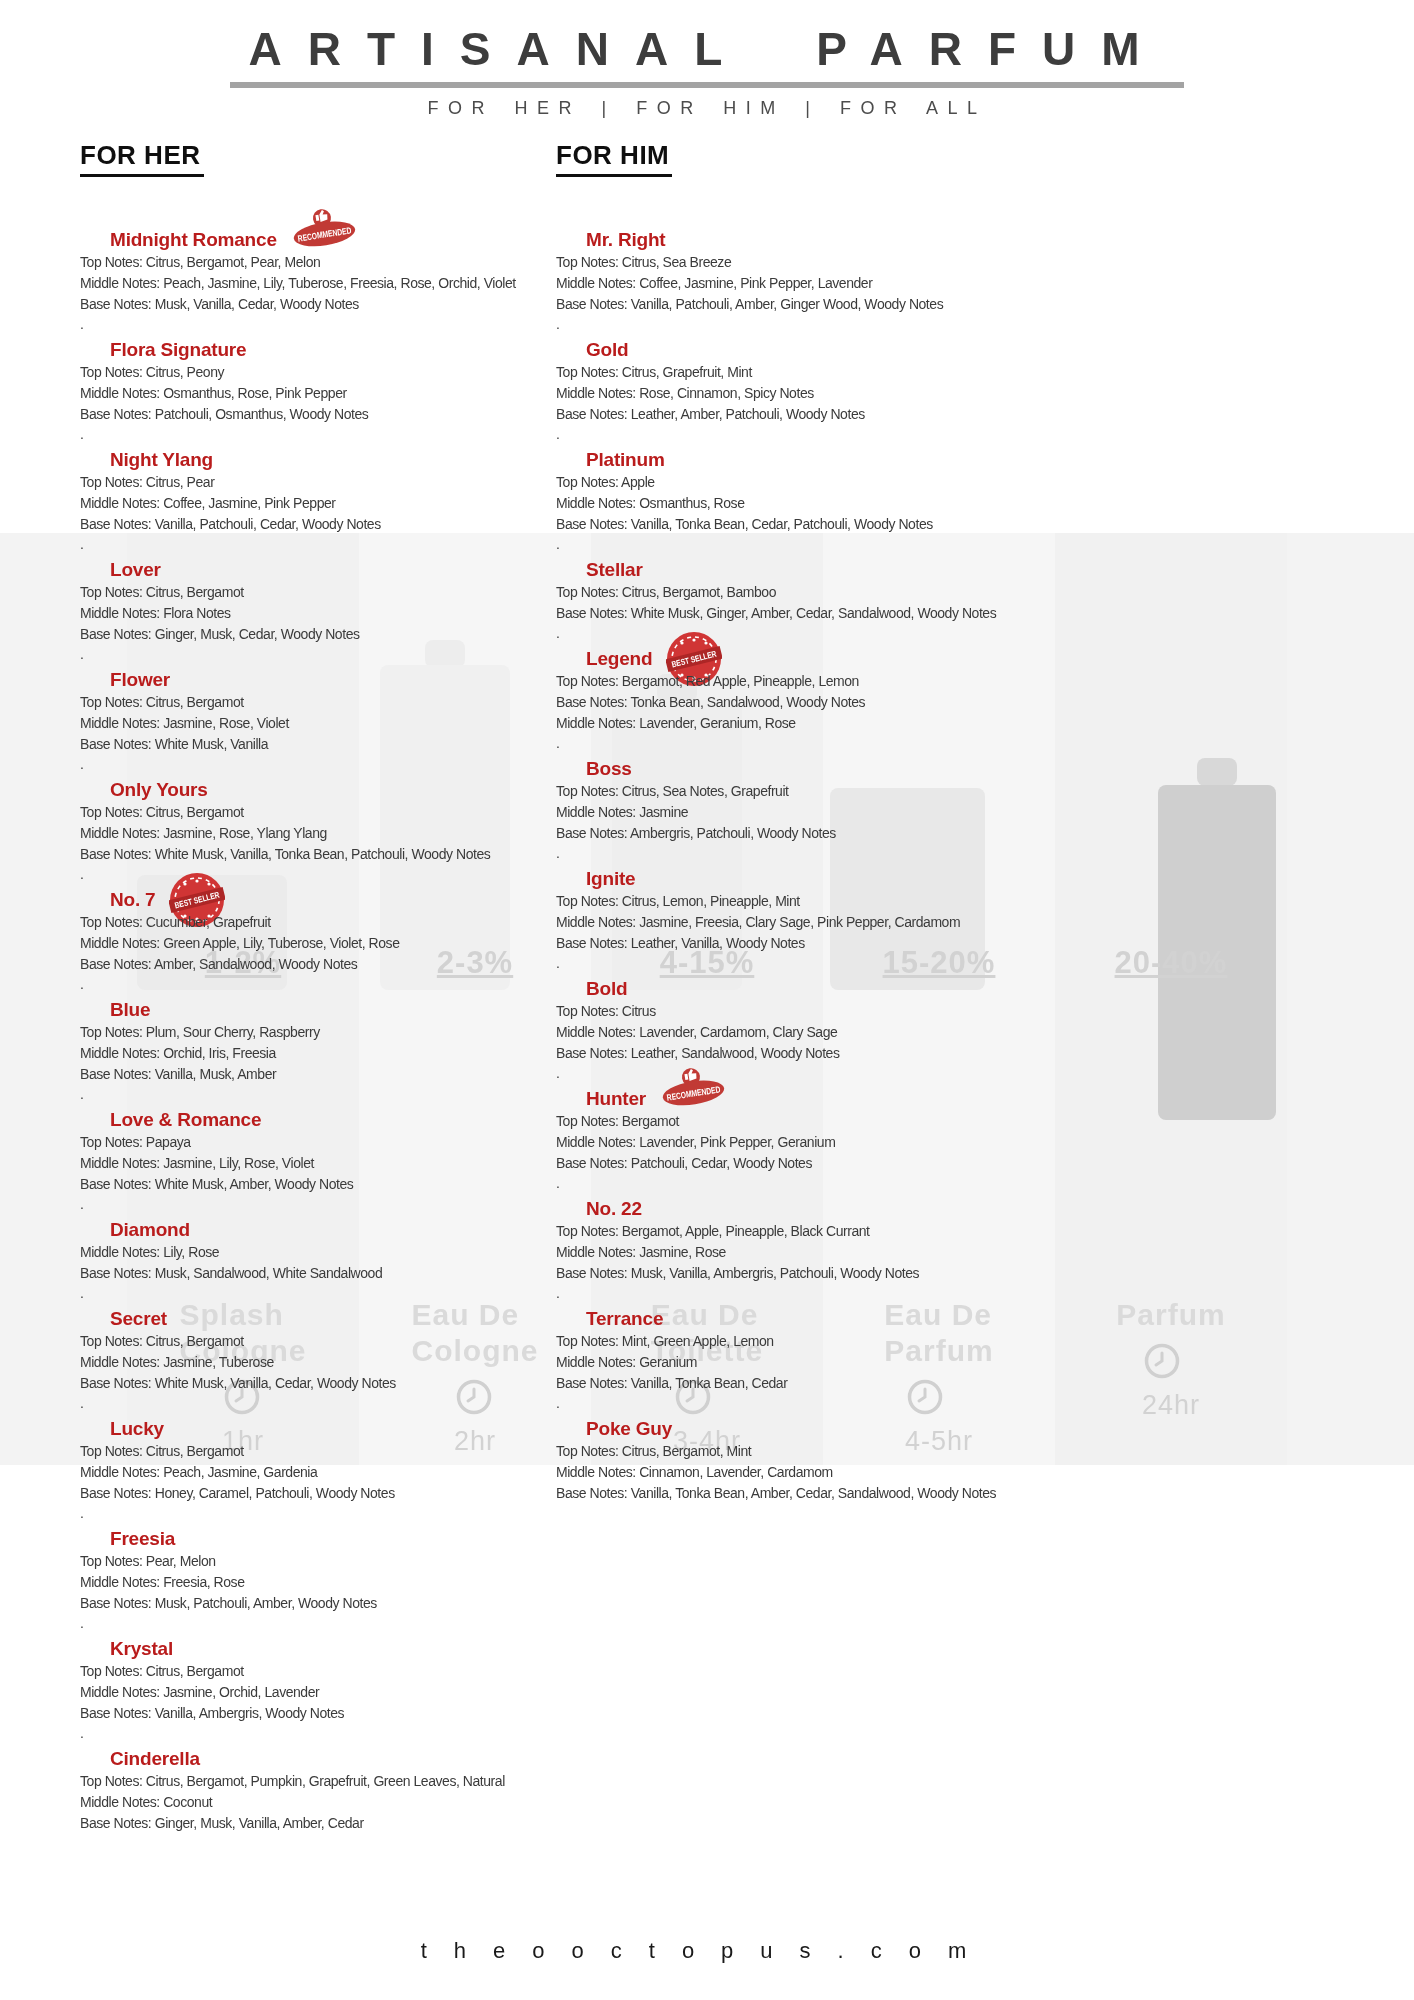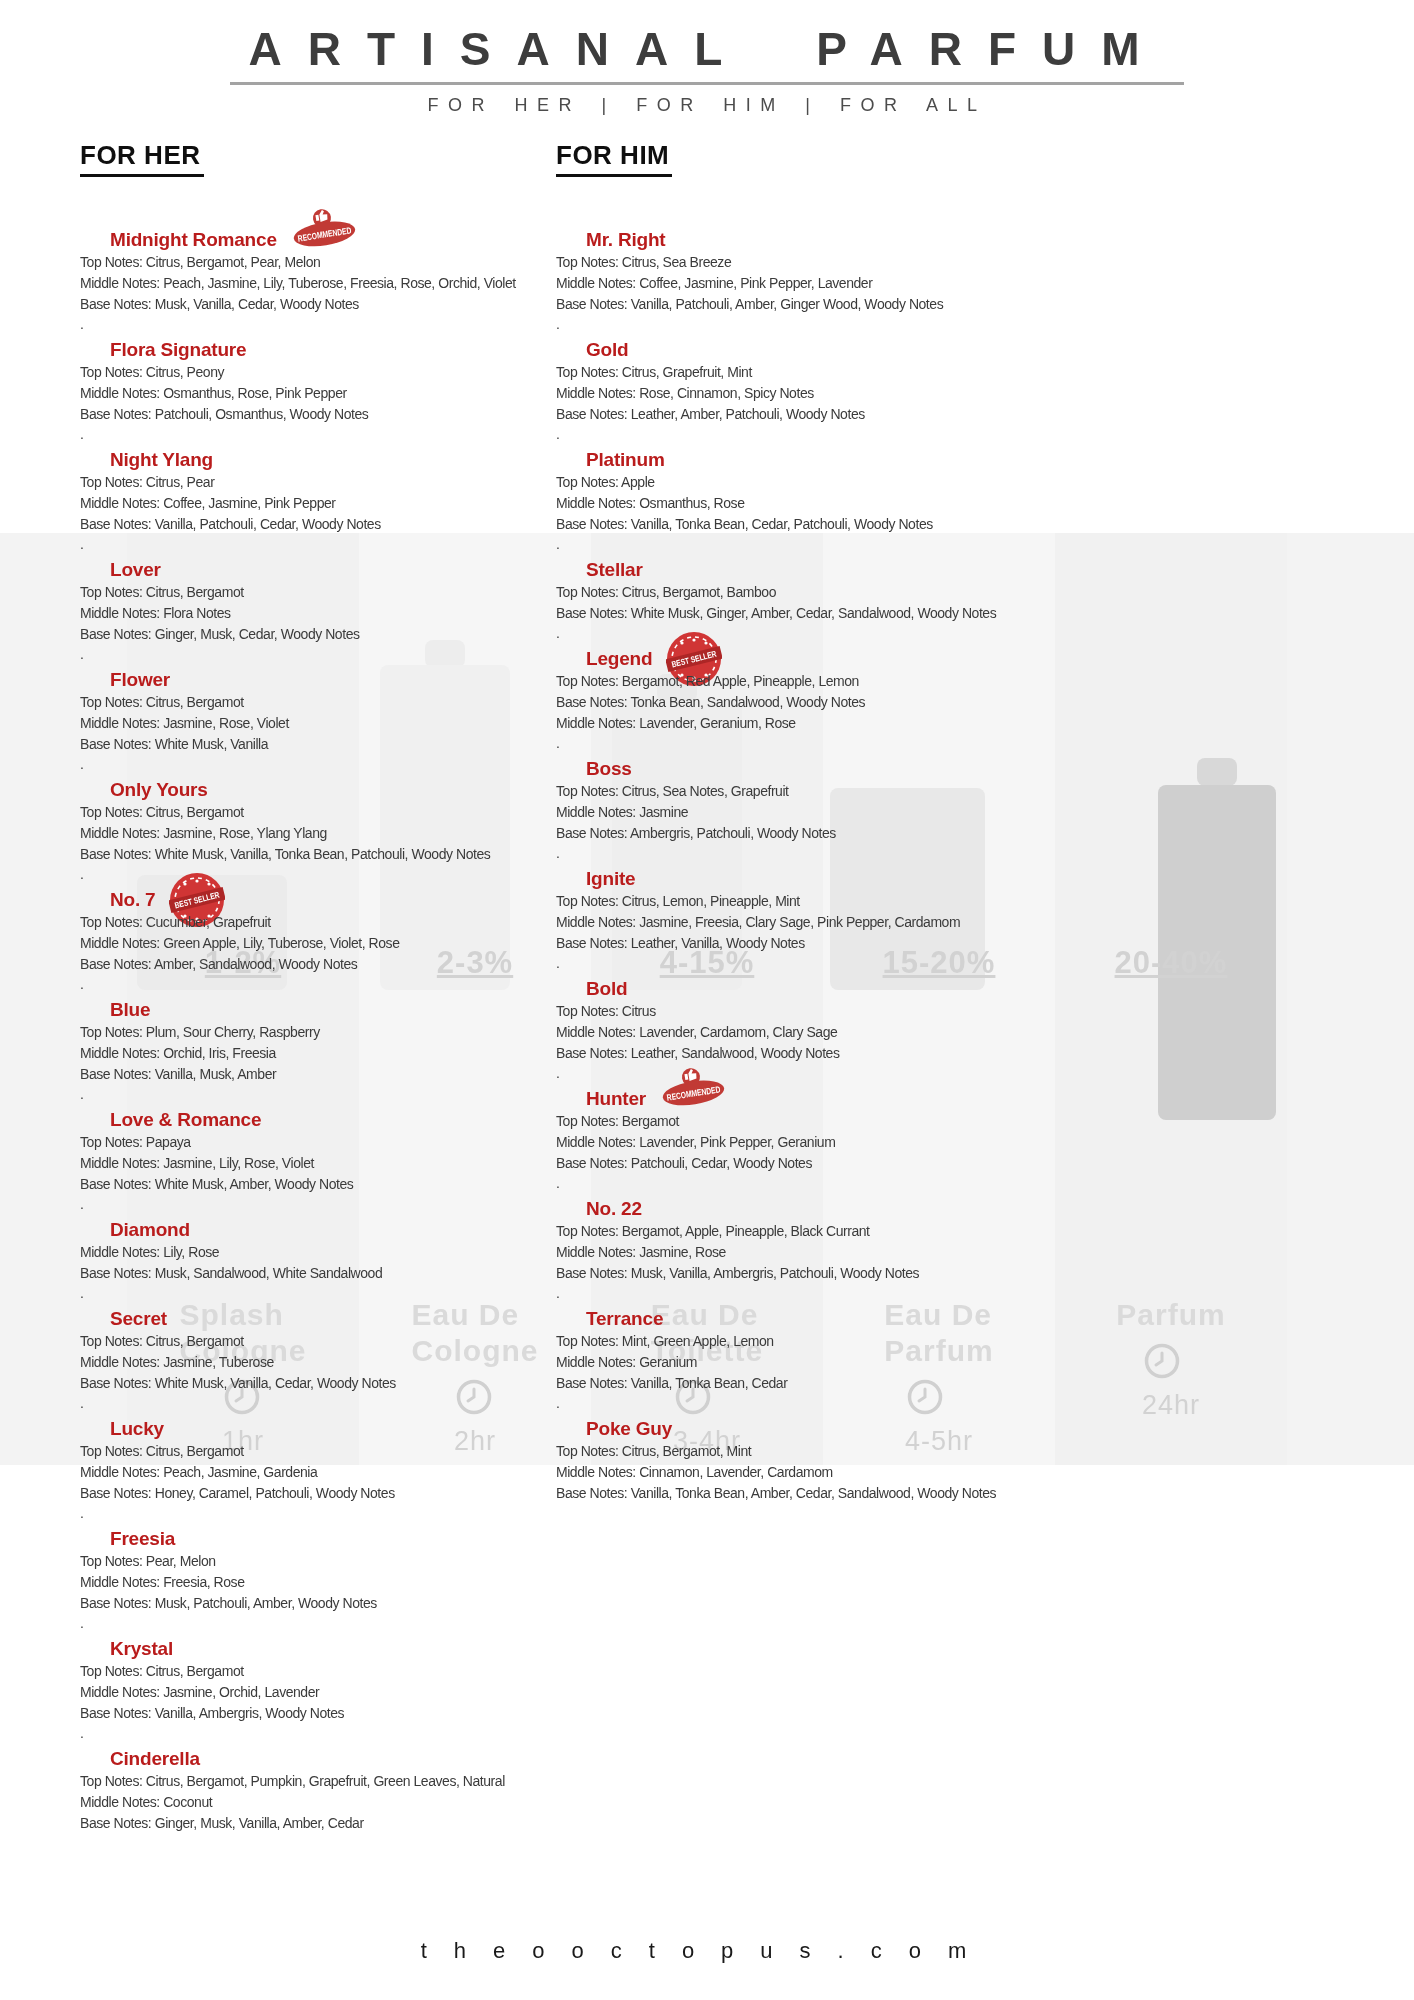--- a/index.html
+++ b/index.html
@@ -1,20 +1,20 @@
 <!DOCTYPE html>
 <html><head>
 <meta charset="utf-8">
 <style>
   html,body{margin:0;padding:0;width:1414px;height:2000px;background:#ffffff;overflow:hidden;
     font-family:"Liberation Sans", sans-serif;position:relative;}
   
   .header{position:absolute;top:28px;left:0;width:1414px;text-align:center;z-index:2;}
   .title{display:inline-block;margin:0;font-size:46px;line-height:42px;font-weight:bold;color:#3d3d3d;
-    letter-spacing:26px;word-spacing:30px;border-bottom:3px solid #a3a3a3;padding:0 18px 12px 18px;white-space:nowrap;}
+    letter-spacing:26px;word-spacing:30px;border-bottom:6px solid #a3a3a3;padding:0 18px 12px 18px;white-space:nowrap;}
   .subtitle{margin-top:10px;font-size:18px;letter-spacing:9.5px;word-spacing:6px;color:#4c4c4c;white-space:nowrap;}
   
   .watermark{position:absolute;inset:0;z-index:0;}
   .wm-band{position:absolute;left:0;top:533px;width:1414px;height:932px;background:#f3f3f3;}
   .wm-stripes{position:absolute;top:533px;left:127px;width:1160px;height:932px;display:flex;}
   .wm-stripe{width:232px;height:100%;}
   .wm-stripe:nth-of-type(odd){background:#f1f1f1;}
   .wm-stripe:nth-of-type(even){background:#f6f6f6;}
   .bottle{position:absolute;border-radius:8px;}
   .b1{left:137px;top:875px;width:150px;height:115px;background:#ebebeb;}

